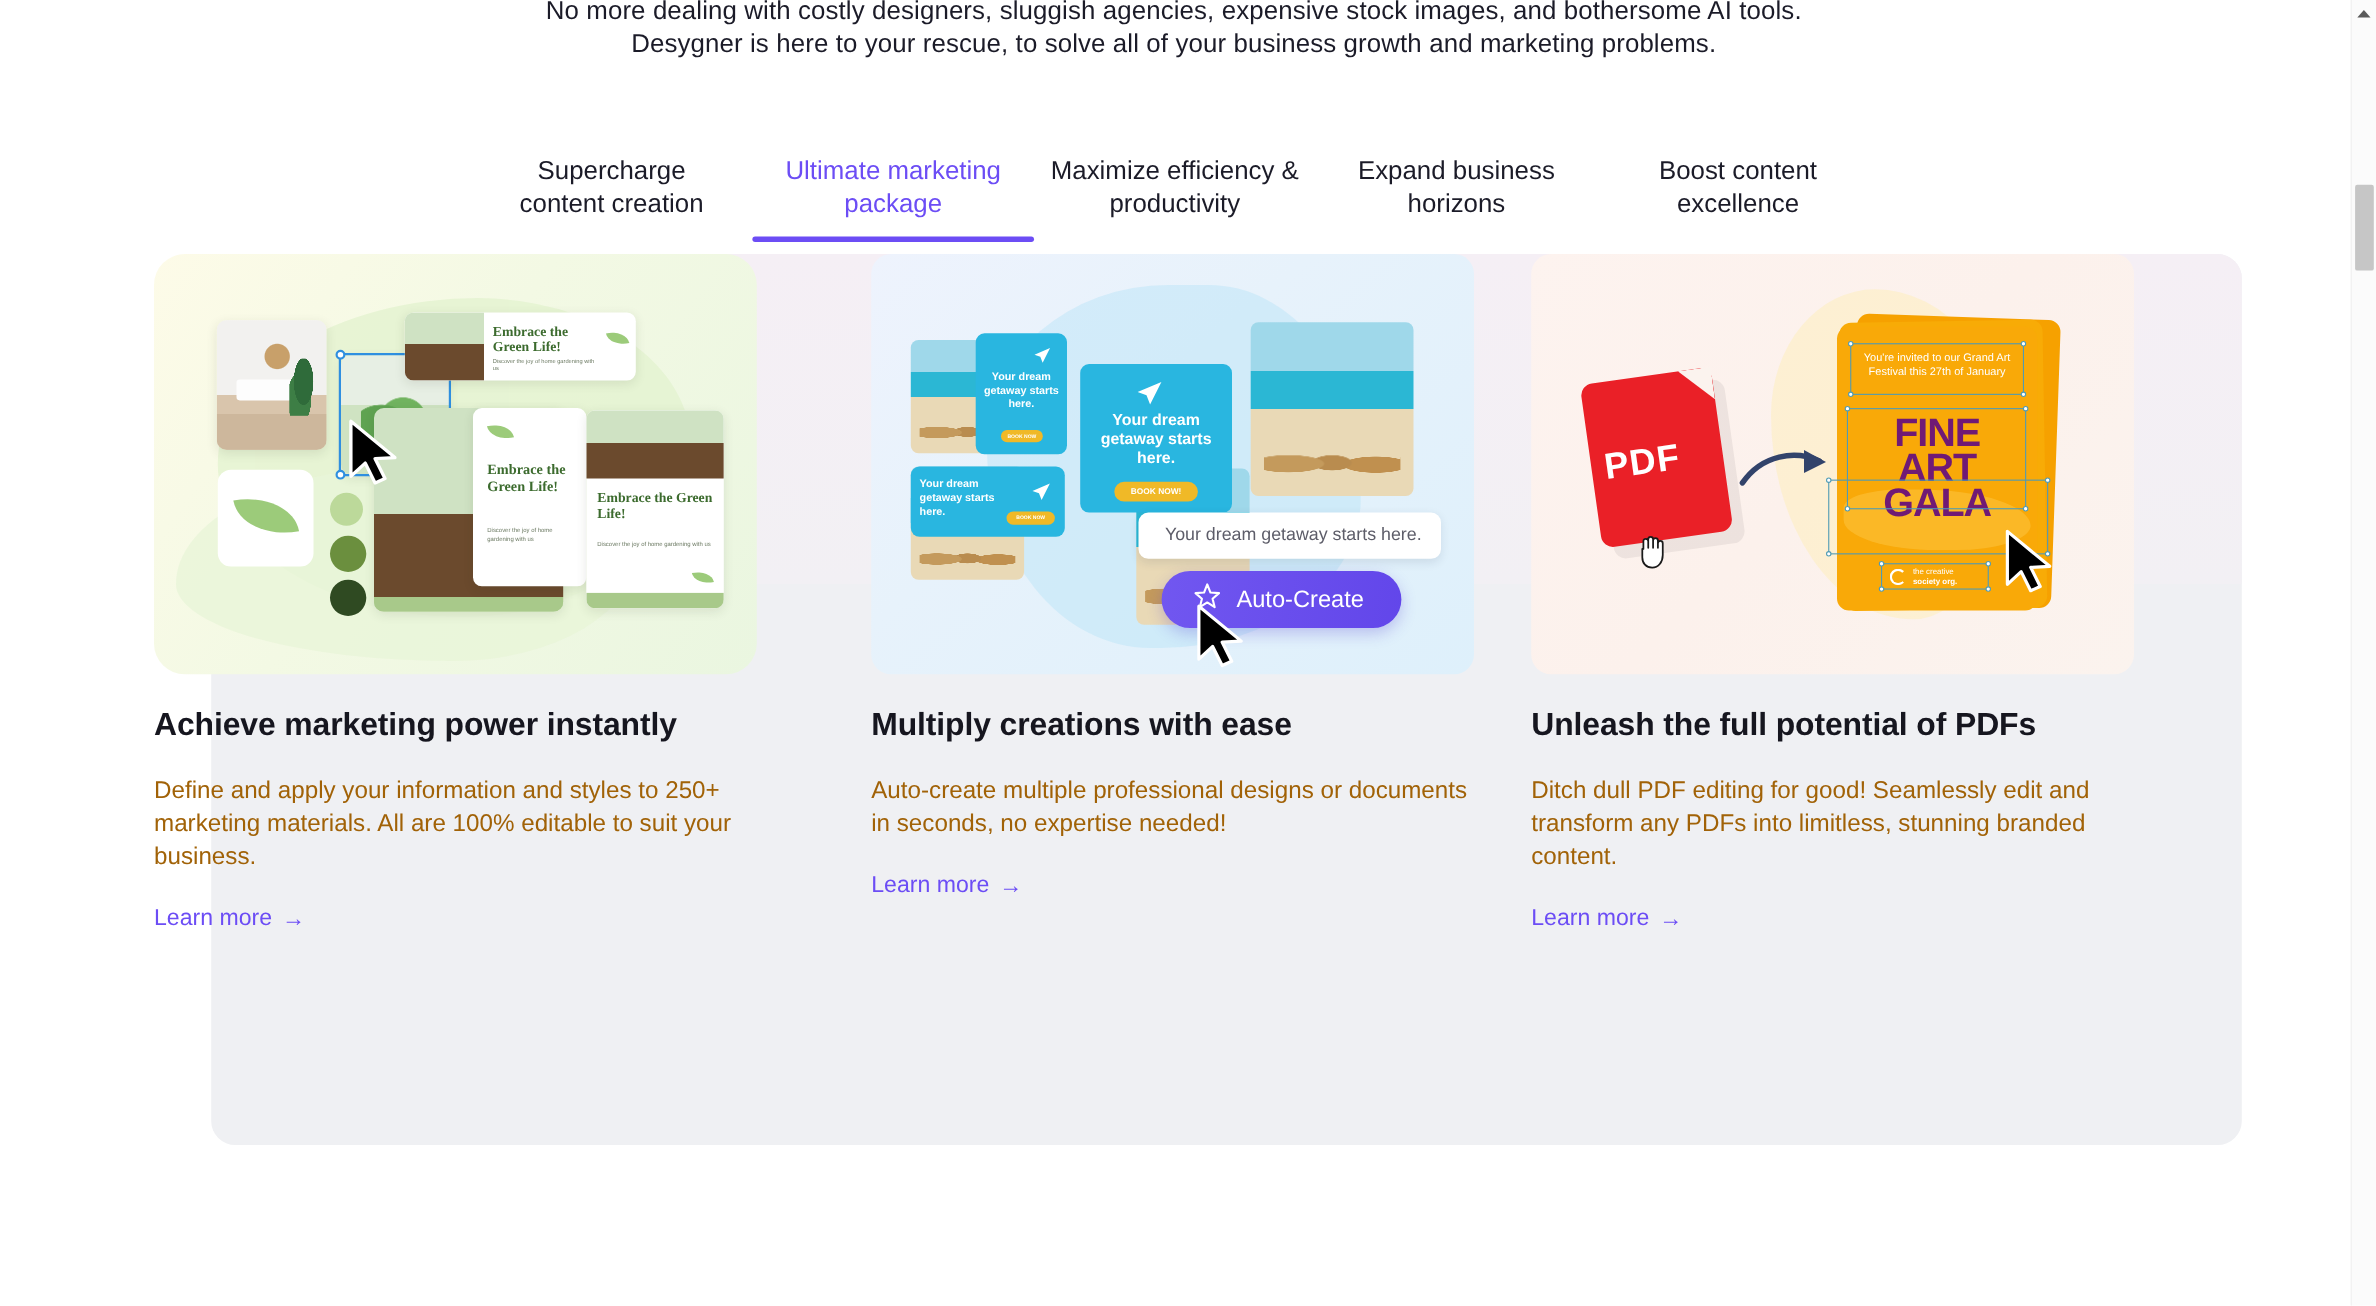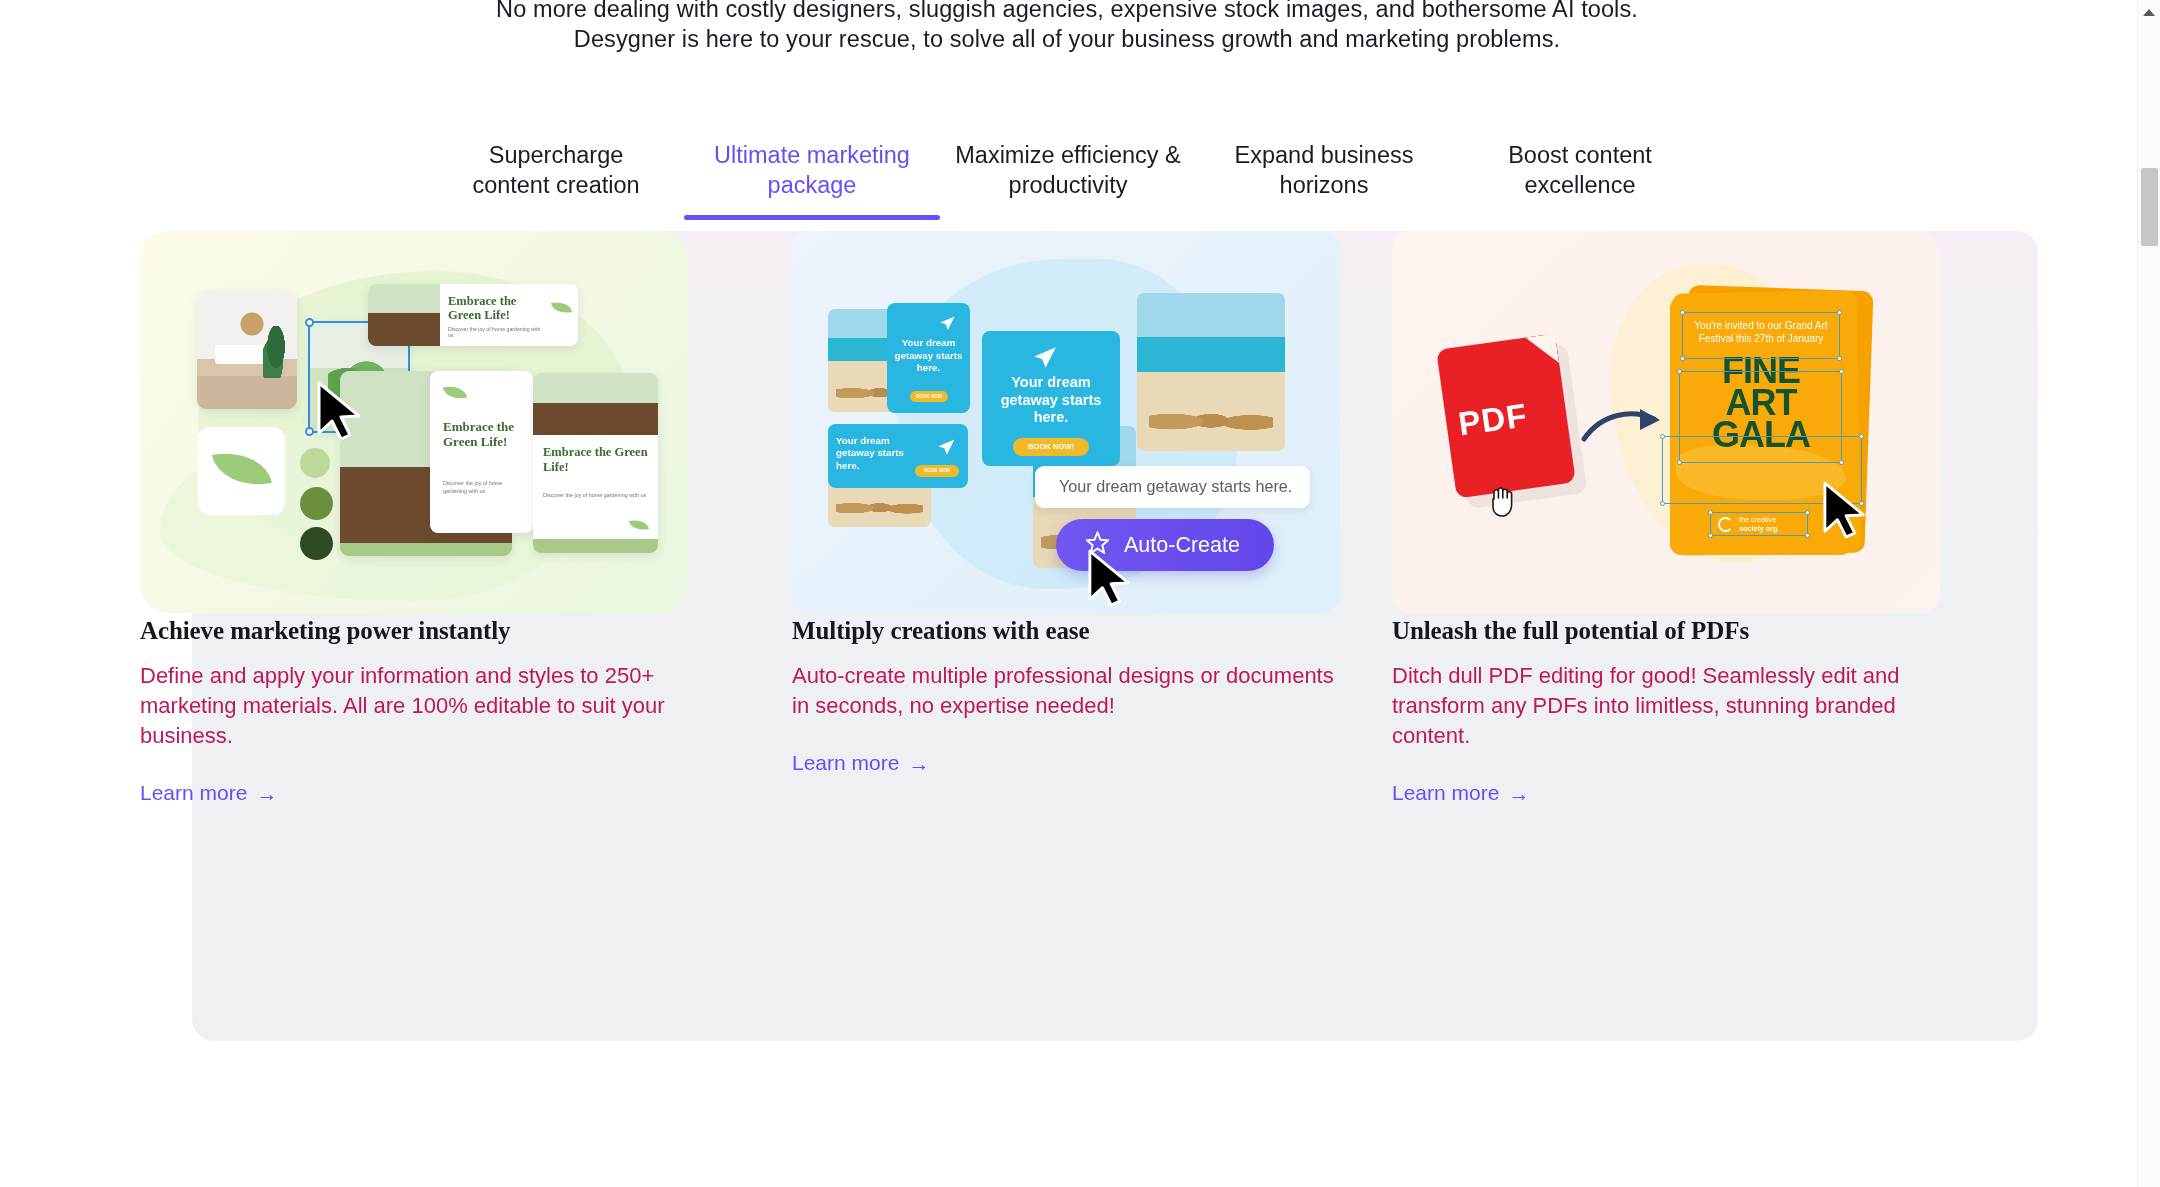--- a/index.html
+++ b/index.html
@@ -57,26 +57,27 @@
   .card1 { left: -52px; }
   .card2 { left: 600px; }
   .card3 { left: 1200px; }
 
   .card-media {
     position: relative; width: 548px; height: 382px;
     border-radius: 18px; overflow: hidden;
   }
   .card-body { padding: 0 0 0 0; }
   .card-title {
-    font-size: 25px; line-height: 36px; font-weight: 600;
-    color: #16161f; letter-spacing: -.1px; font-family: Liberation Serif, serif;
+    margin-top: 28px;
+    font-size: 29px; line-height: 36px; font-weight: 600;
+    color: #16161f; letter-spacing: -.1px;
   }
   .card-desc {
-    margin-top: 12px;
-    font-size: 22px; line-height: 30px; color: #be185d;
+    margin-top: 26px;
+    font-size: 22px; line-height: 30px; color: #a16207;
   }
   .learn {
     margin-top: 30px; display: inline-flex; align-items: center; gap: 9px;
     font-size: 21px; color: #6c4df5; cursor: pointer;
   }
   .learn .arrow { font-size: 21px; line-height: 1; }
 
   
   .m1 { background: linear-gradient(125deg,#fdfbe8 0%, #f3f9e4 45%, #eaf6e0 100%); border-radius: 28px; }
   .blob-g {
@@ -198,21 +199,21 @@
        clip-path:polygon(100% 0,0 0,100% 100%);}
   .pdf .lbl{position:absolute;left:12px;top:58px;color:#fff;font-weight:700;font-size:33px;letter-spacing:1px;
        font-family:"Liberation Sans",sans-serif;}
   .grabhand{position:absolute;left:96px;top:254px;}
   .arrowc{position:absolute;left:188px;top:172px;}
   .poster-back2{position:absolute;left:292px;top:57px;width:185px;height:262px;background:#f6a100;border-radius:11px;transform:rotate(2deg);}
   .poster-back1{position:absolute;left:282px;top:61px;width:185px;height:262px;background:#f8ab06;border-radius:11px;transform:rotate(-1deg);}
   .poster{position:absolute;left:278px;top:66px;width:182px;height:258px;background:#f9a908;border-radius:11px;overflow:hidden;}
   .poster .wash{position:absolute;left:6px;top:148px;width:170px;height:55px;background:#fbbc2e;opacity:.8;border-radius:30% 60% 40% 50%;}
   .p-inv{position:absolute;left:24px;top:22px;right:24px;color:#fff;text-align:center;font-size:10px;line-height:13px;}
-  .p-fine{position:absolute;left:12px;right:12px;top:58px;color:#14532d;text-align:center;font-weight:700;
+  .p-fine{position:absolute;left:12px;right:12px;top:80px;color:#701a75;text-align:center;font-weight:700;
           font-size:36px;line-height:32px;letter-spacing:-1px;}
   .p-logo{position:absolute;left:48px;bottom:22px;display:flex;align-items:center;gap:6px;color:#fff;}
   .p-logo .mark{width:15px;height:15px;border:2.2px solid #fff;border-radius:50%;border-right-color:transparent;}
   .p-logo .txt{font-size:7.2px;line-height:9px;text-align:left;}
   .p-logo .txt b{font-weight:700;}
   .selbox2{position:absolute;border:1.3px solid #4f9bb5;}
   .handle2{position:absolute;width:5px;height:5px;background:#fff;border:1.3px solid #4f9bb5;border-radius:50%;}
 
   
   .sb { position:absolute; right:0; top:0; width:23px; height:1187px; background:#fbfbfb;

